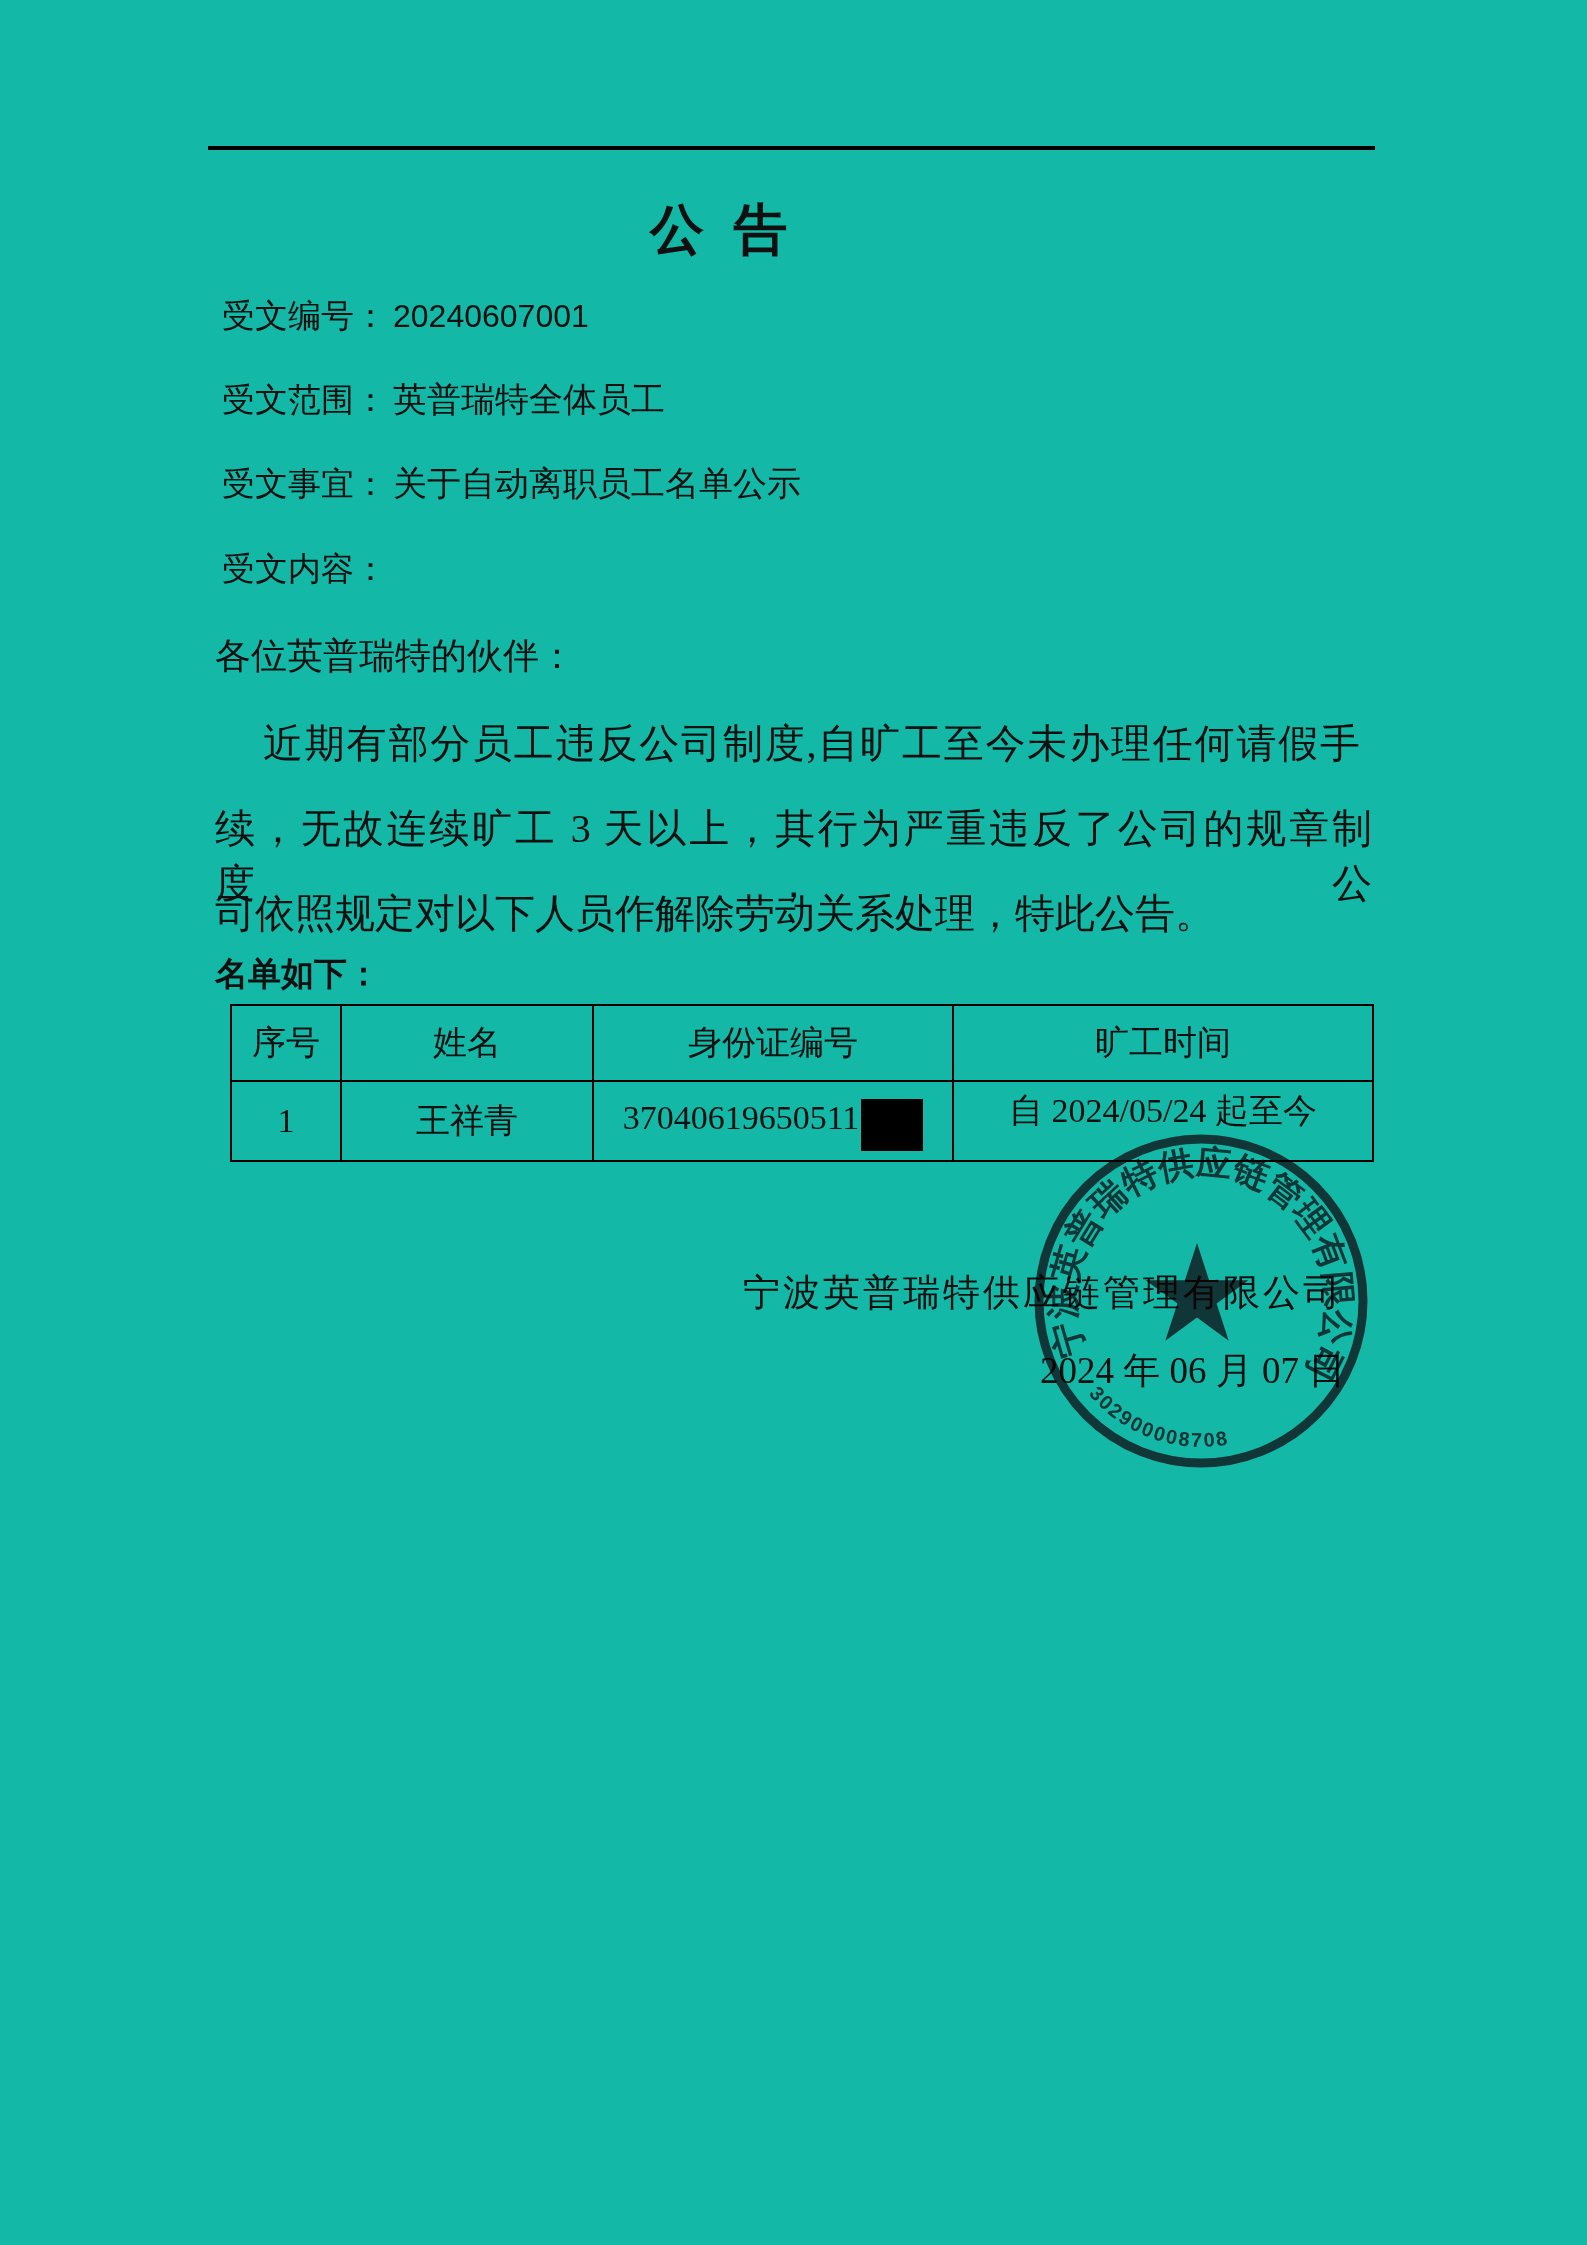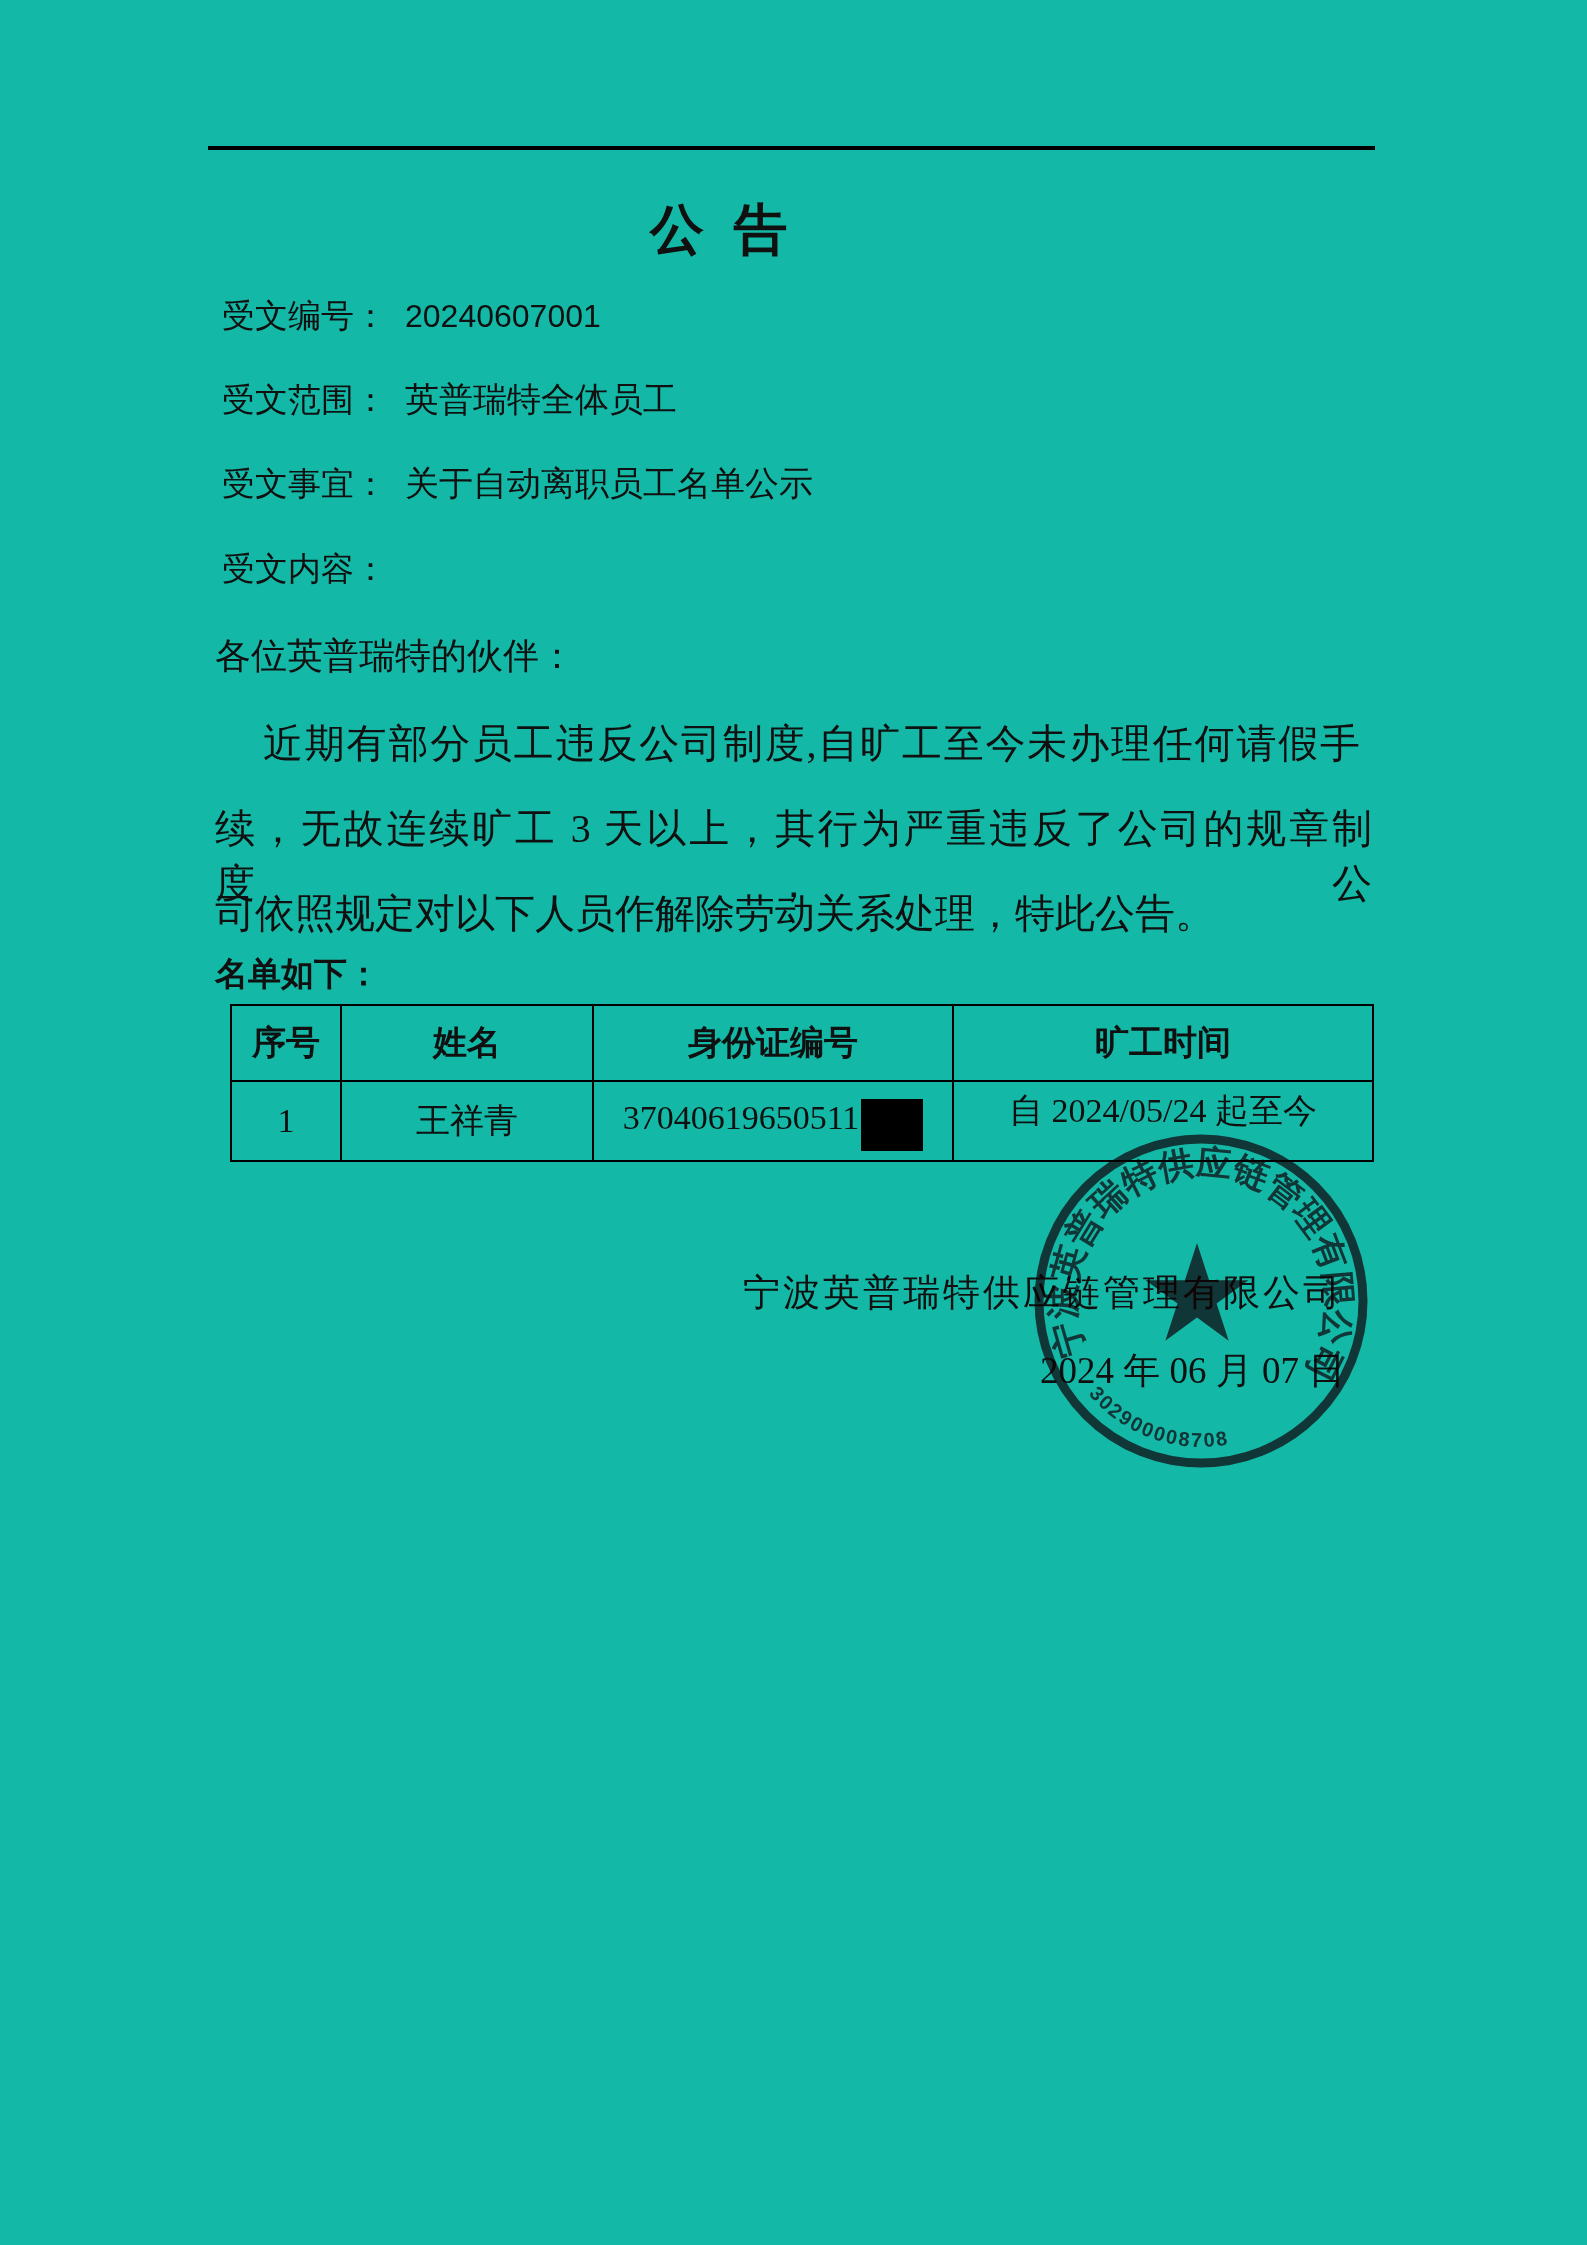--- a/index.html
+++ b/index.html
@@ -18,21 +18,21 @@
   .doc-title{
     position:absolute;left:650px;top:194px;width:300px;
     font-size:54px;font-weight:700;letter-spacing:8px;
     margin:0;
   }
   .field-row{
     position:absolute;left:222px;white-space:nowrap;
     font-size:33px;line-height:1.1;
   }
   .field-label{font-weight:400;}
-  .field-value{font-weight:400;font-size:34px;margin-left:18px;}
+  .field-value{font-weight:400;font-size:34px;margin-left:6px;}
   .value-sans{font-family:"Liberation Sans","DejaVu Sans",sans-serif;font-size:32px;}
   .salutation{
     position:absolute;left:215px;top:632px;font-size:36px;white-space:nowrap;
   }
   .body-line{
     position:absolute;left:215px;width:1157px;font-size:40px;
     white-space:nowrap;
   }
   .body-line.justified{
     white-space:normal;text-align:justify;text-align-last:justify;
@@ -43,21 +43,21 @@
   }
   .roster{
     position:absolute;left:230px;top:1004px;
     border-collapse:collapse;table-layout:fixed;
     font-size:34px;color:#101010;
   }
   .roster th,.roster td{
     border:2px solid #000;text-align:center;vertical-align:middle;
     padding:0;overflow:hidden;
   }
-  .roster th{font-weight:700;height:74px;}
+  .roster th{font-weight:400;height:74px;}
   .roster td{height:72px;font-weight:400;}
   .roster td.period-cell{vertical-align:top;padding-top:6px;}
   .redaction{
     display:inline-block;width:62px;height:52px;background:#000;
     vertical-align:middle;margin-left:2px;margin-bottom:-8px;
   }
   .signature-company{
     position:absolute;left:743px;top:1268px;font-size:37px;letter-spacing:3px;
     white-space:nowrap;
   }

